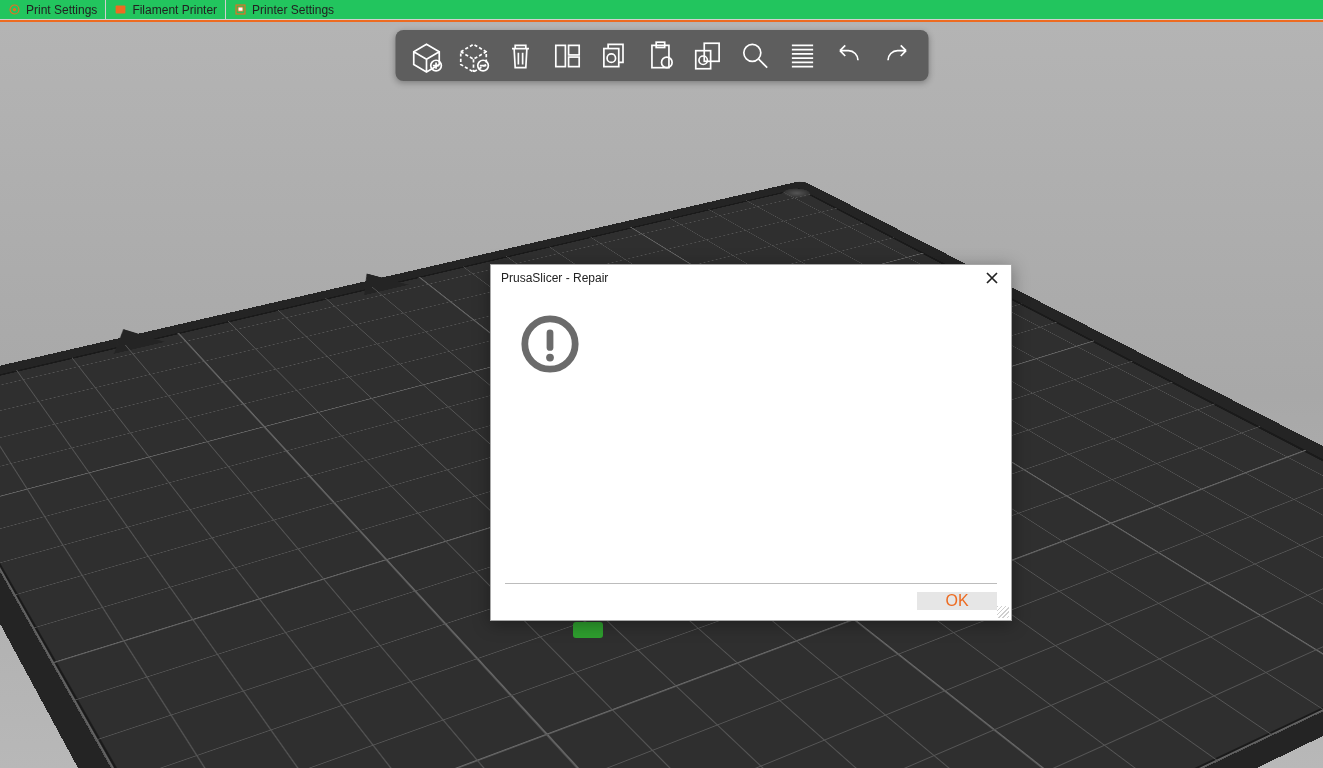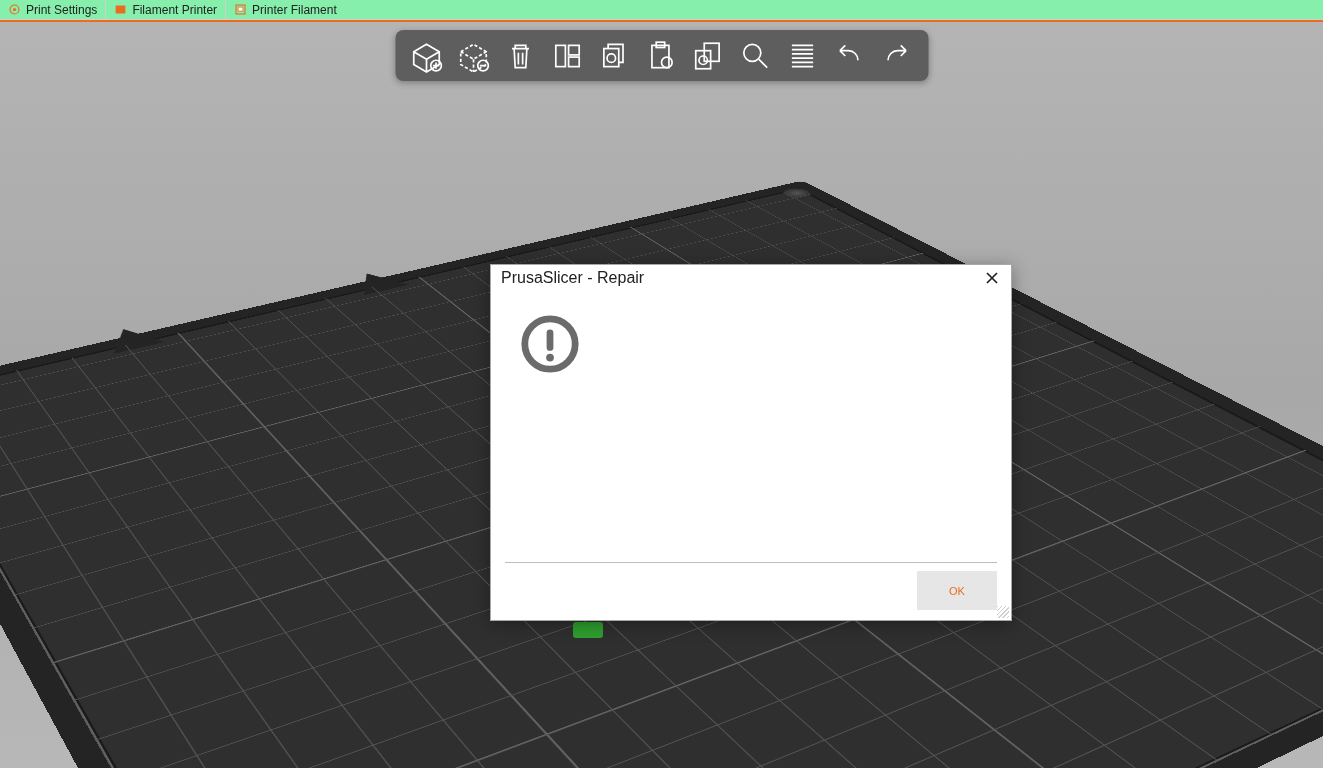--- a/index.html
+++ b/index.html
@@ -1,20 +1,20 @@
 <!DOCTYPE html>
 <html><head>
 <meta charset="utf-8">
 <style>
   * { box-sizing: border-box; margin: 0; padding: 0; }
   html, body { width: 1323px; height: 768px; font-family: "Segoe UI", Tahoma, sans-serif; font-size: 12px; overflow: hidden; }
   body { background: #f0f0f0; }
 
   
-  .tabs { display: flex; align-items: stretch; height: 20px; background: #86efac; border-bottom: 1px solid #d0d0d0; }
+  .tabs { display: flex; align-items: stretch; height: 20px; background: #22c55e; border-bottom: 1px solid #d0d0d0; }
   .tab { display: flex; align-items: center; gap: 5px; padding: 0 8px; border-right: 1px solid #d0d0d0; cursor: pointer; color: #222; }
   .tab svg { width: 13px; height: 13px; }
   .tab:last-child { border-right: none; }
   .orange-line { height: 2px; background: #ed6b21; width: 100%; }
 
   
   .viewport { position: relative; width: 100%; height: calc(768px - 22px); background: linear-gradient(#b4b4b4 0%, #a8a8a8 50%, #b8b8b8 100%); overflow: hidden; }
 
   
   .plate-wrap { position: absolute; left: 50%; top: 62%; transform: translate(-50%,-50%) perspective(1800px) rotateX(60deg) rotateZ(-32deg); }
@@ -31,29 +31,29 @@
   .ears.e2{top:-44px;left:540px;clip-path:polygon(0 100%,50% 0,100% 100%);}
 
   
   .toolbar { position:absolute; top:8px; left:50%; transform:translateX(-50%); background:#5e5e5e; border-radius:8px; display:flex; align-items:center; padding:4px 8px; gap:0; box-shadow:0 2px 6px rgba(0,0,0,.3); }
   .tbtn { width:47px; height:43px; display:flex; align-items:center; justify-content:center; cursor:pointer; }
   .tbtn svg{ width:34px; height:34px; stroke:#fff; fill:none; stroke-width:1.6; }
   .tsep{ width:0; }
 
   
   .dialog { position:absolute; left:490px; top:242px; width:522px; height:357px; background:#fff; border:1px solid #a8a8a8; box-shadow:0 3px 16px rgba(0,0,0,.35); display:flex; flex-direction:column; }
-  .dlg-title { display:flex; align-items:center; justify-content:space-between; padding:4px 10px 6px 10px; font-size:16px; color:#222; }
+  .dlg-title { display:flex; align-items:center; justify-content:space-between; padding:4px 10px 6px 10px; font-size:12px; color:#222; }
   .dlg-close { width:18px; height:18px; display:flex; align-items:center; justify-content:center; cursor:pointer;}
   .dlg-close svg{width:12px;height:12px;stroke:#222;stroke-width:1.7;}
   .dlg-body { flex:1; padding:20px 28px 10px 28px; display:flex; gap:26px; align-items:flex-start;}
   .dlg-body .exicon{ width:62px; height:62px; }
   .dlg-msg{ padding-top:20px; font-size:12.5px; color:#111;}
   .dlg-sep{ height:1px; background:#bcbcbc; margin:0 14px;}
   .dlg-btns{ display:flex; justify-content:flex-end; padding:8px 14px 10px; }
-  .okbtn{ width:80px; height:39px; background:#e6e6e6; color:#ed6b21; border:none; font-size:11px; cursor:pointer;}
+  .okbtn{ width:80px; height:18px; background:#e6e6e6; color:#ed6b21; border:none; font-size:16px; cursor:pointer;}
   .grip{position:absolute;right:2px;bottom:2px;width:12px;height:12px;opacity:.4;background:repeating-linear-gradient(135deg,#888 0 1px,transparent 1px 3px);}
   .green-dot{ position:absolute; left:573px; top:600px; width:30px; height:16px; background:#2e9e2e; border-radius:3px; filter:blur(.5px);}
 </style>
 </head>
 <body>
 
 <div class="tabs">
   <div class="tab">
     <svg viewBox="0 0 16 16">
         <circle cx="8" cy="8" r="5.5" fill="none" stroke="#ed6b21" stroke-width="1.4"></circle>
@@ -65,21 +65,21 @@
     <svg viewBox="0 0 16 16">
         <rect x="2" y="3" width="12" height="10" fill="#ed6b21" rx="1"></rect>
       </svg>
     <span>Filament Printer</span>
   </div>
   <div class="tab">
     <svg viewBox="0 0 16 16">
         <rect x="2.5" y="2.5" width="11" height="11" fill="none" stroke="#ed6b21" stroke-width="1.4"></rect>
         <rect x="5" y="5" width="6" height="5" fill="#fff" stroke="#ed6b21"></rect>
       </svg>
-    <span>Printer Filament</span>
+    <span>Printer Settings</span>
   </div>
 </div>
 <div class="orange-line"></div>
 
 <div class="viewport">
 
   <div class="plate-wrap">
     <div class="plate">
       <div class="ears e1"></div>
         <div class="ears e2"></div>

